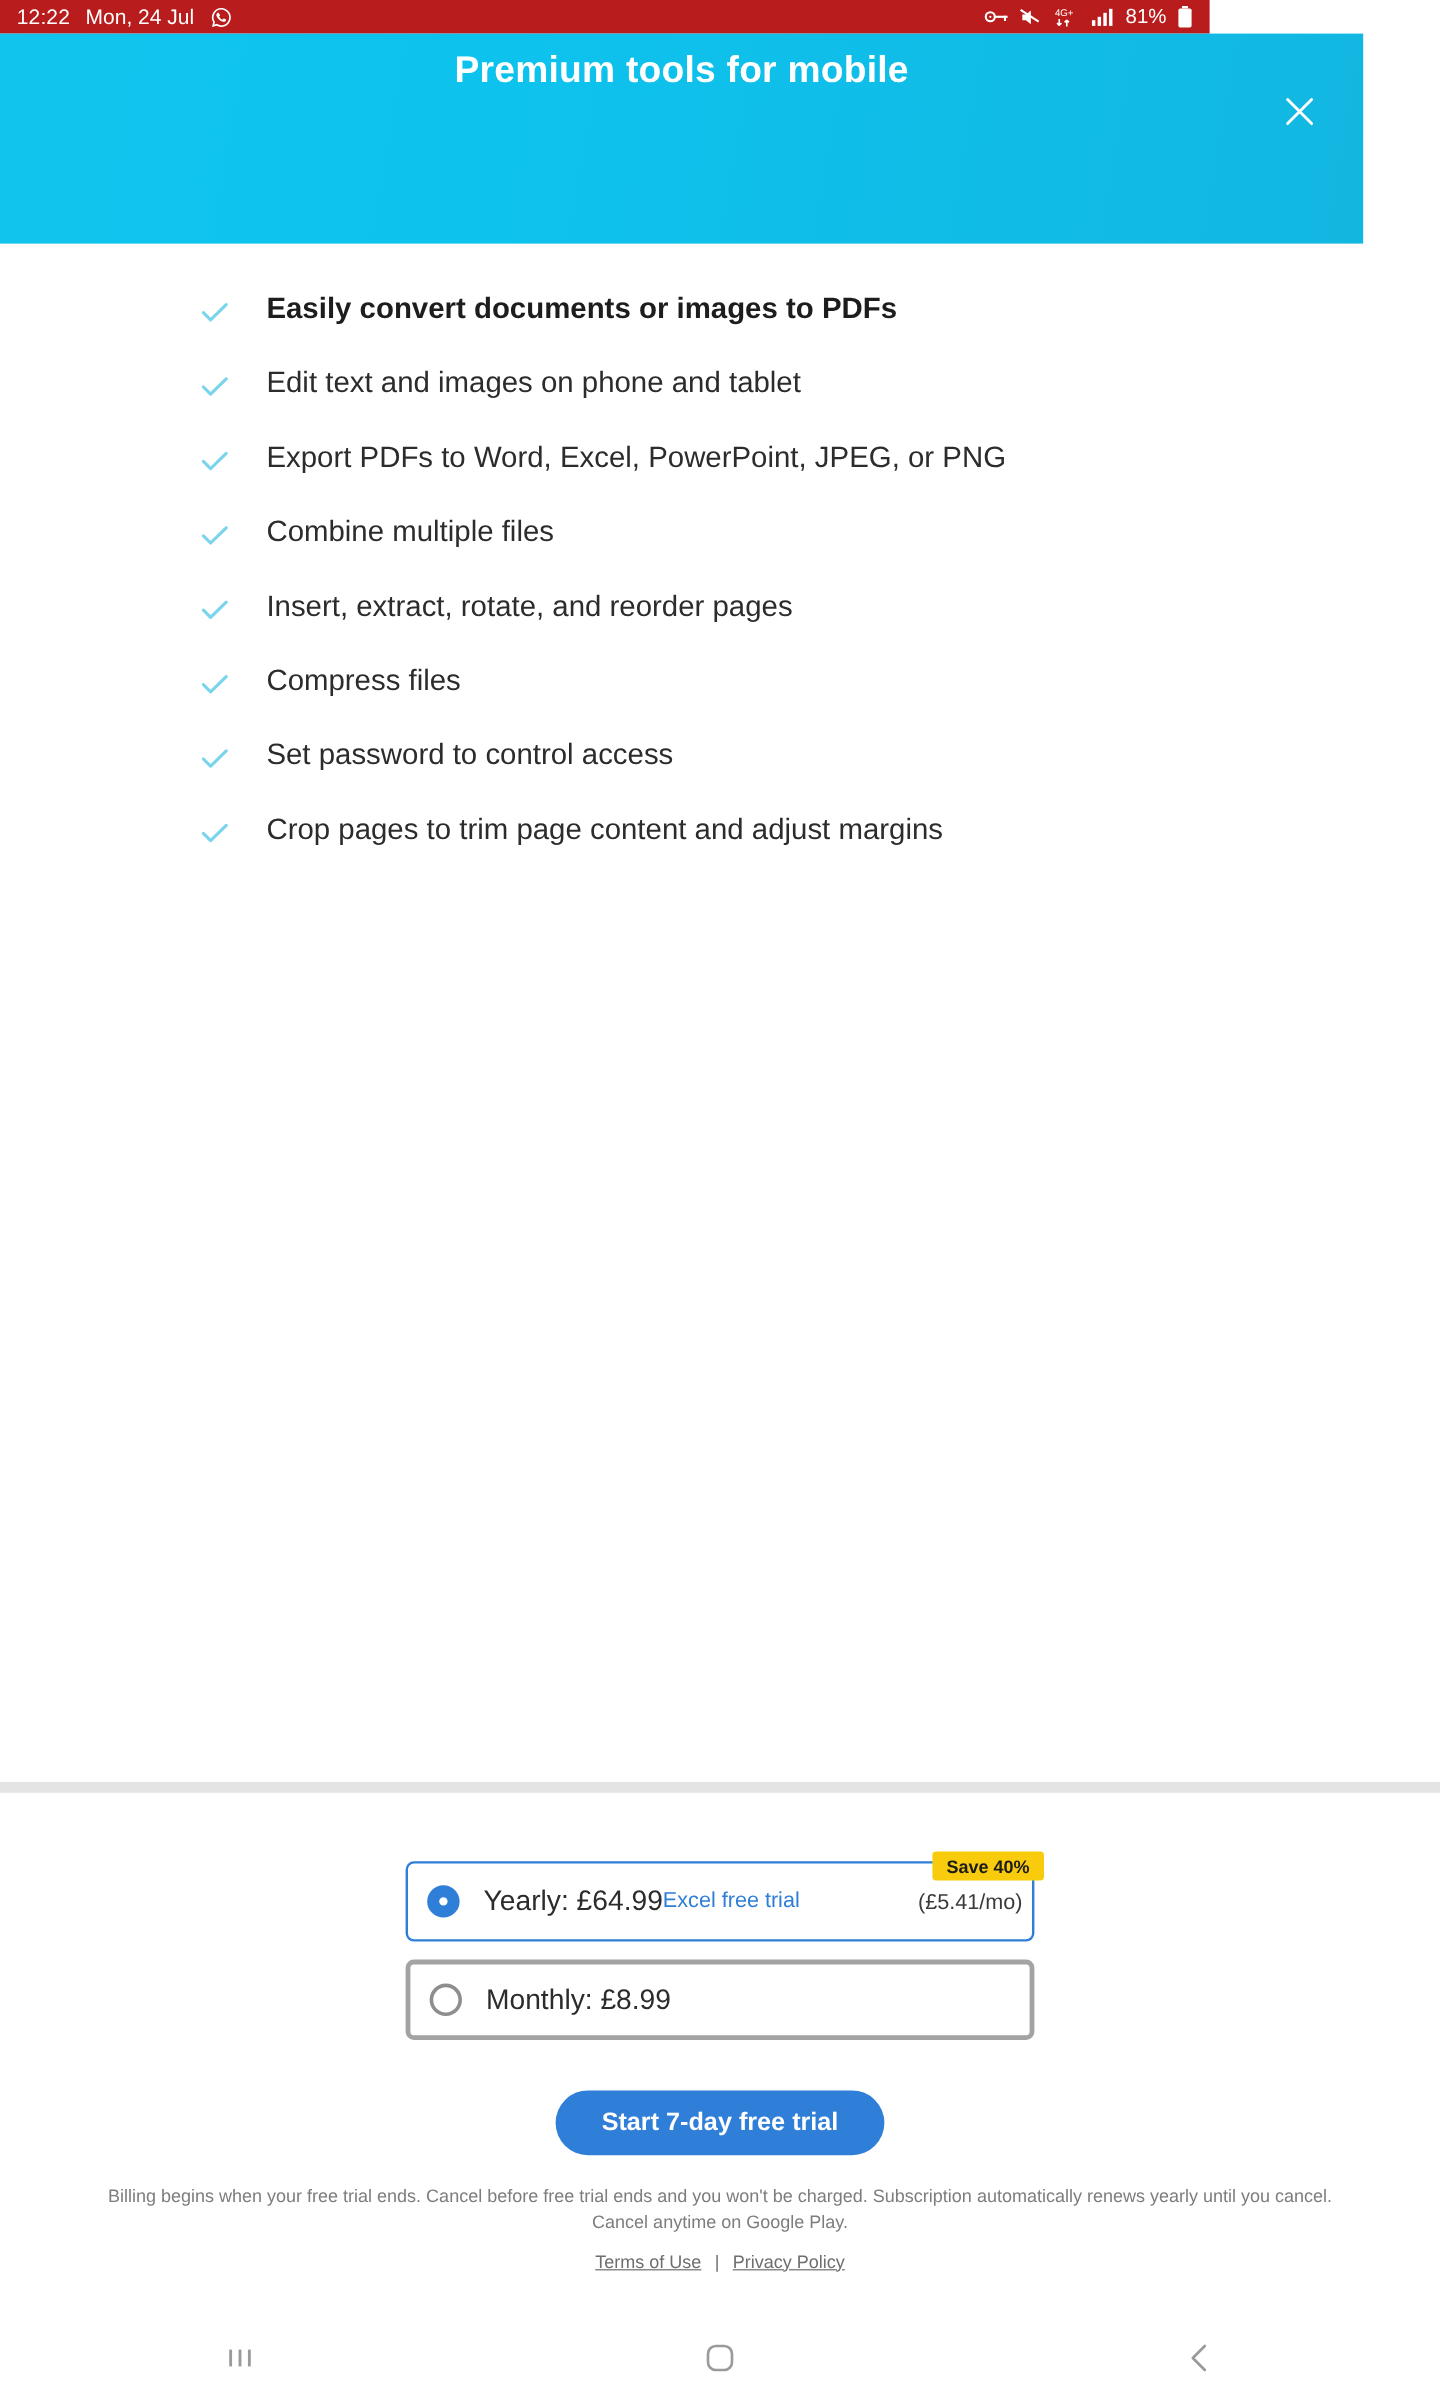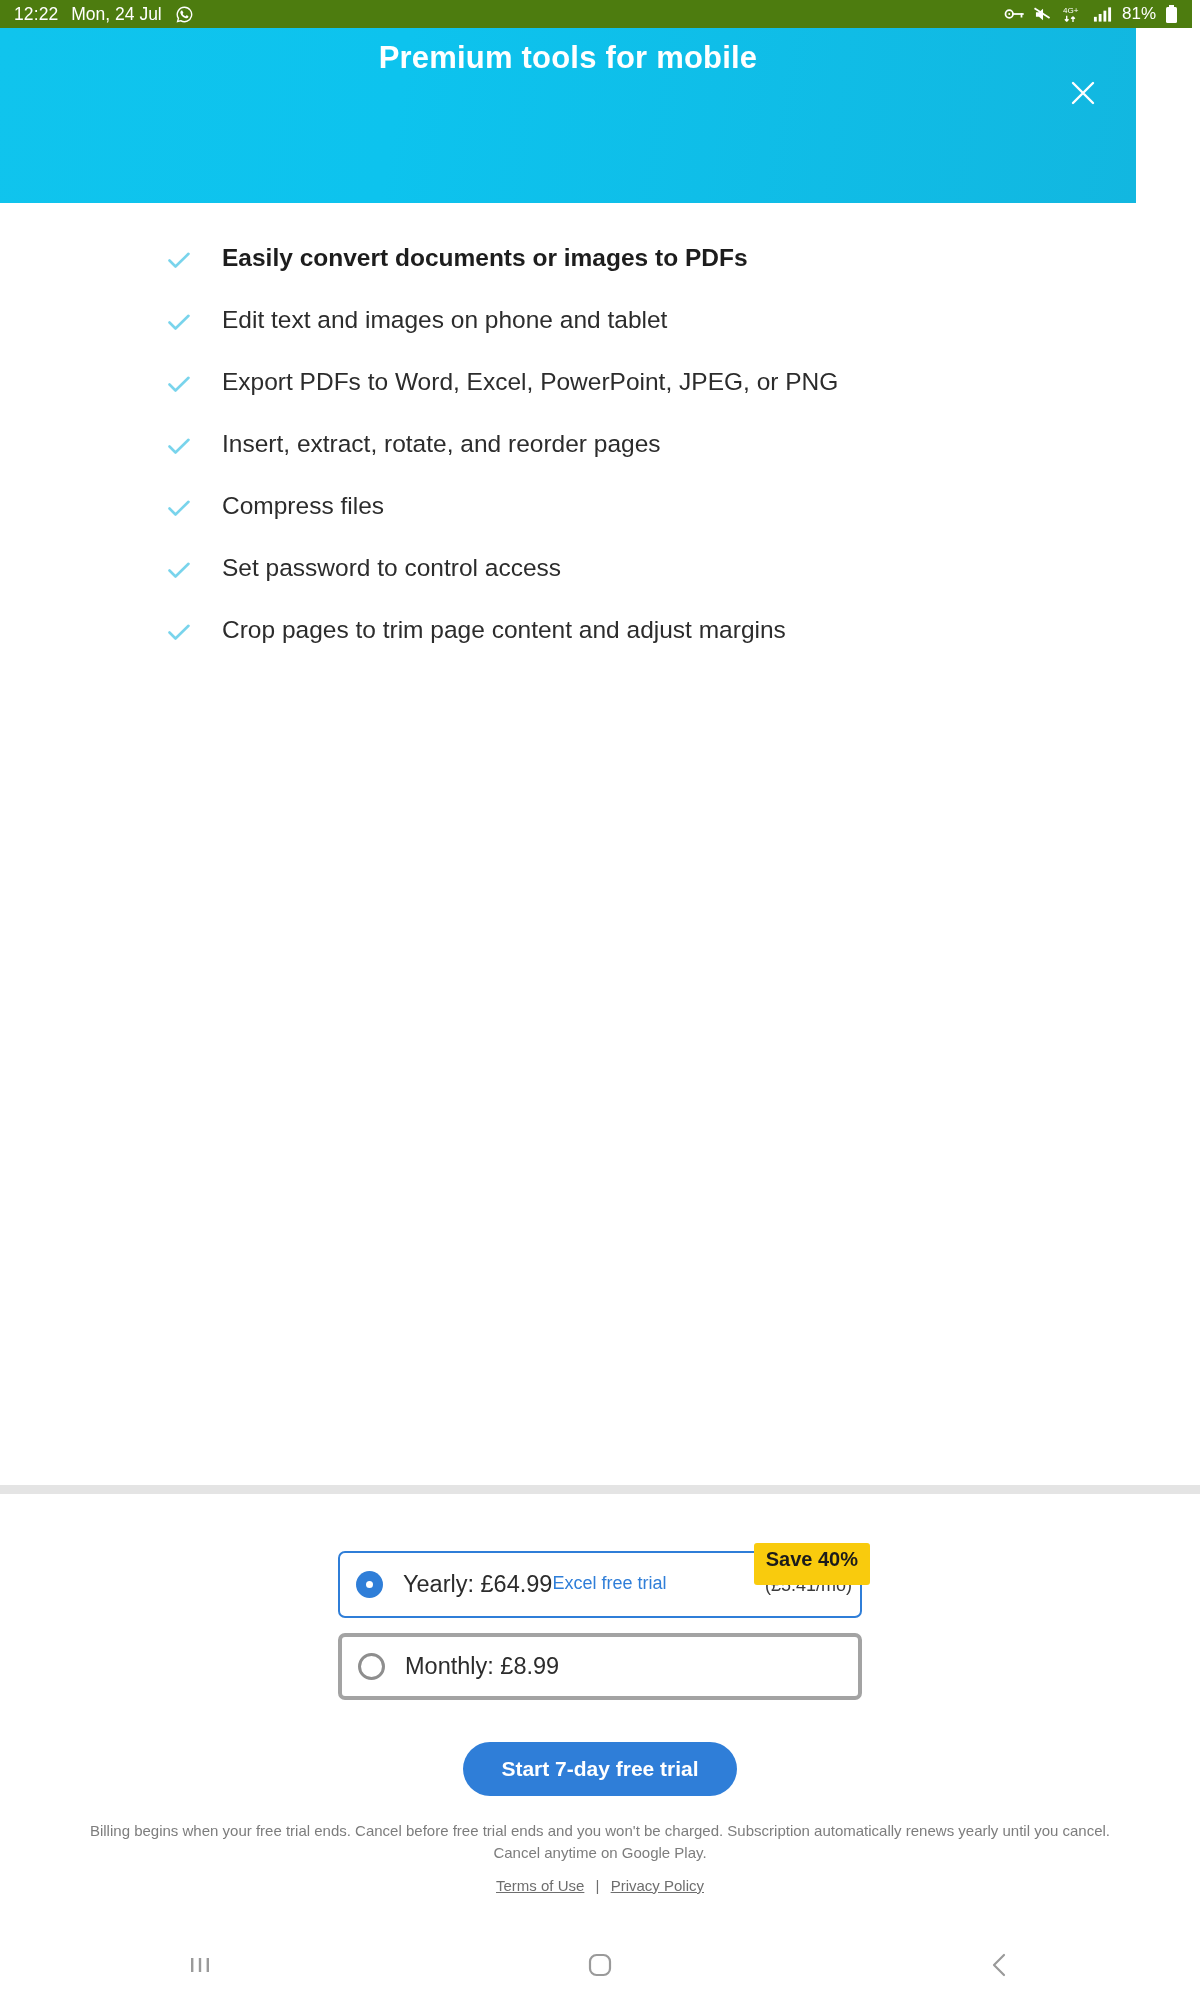--- a/index.html
+++ b/index.html
@@ -6,22 +6,22 @@
   html, body {
     width:1200px; height:2000px;
     font-family:"Liberation Sans", sans-serif;
     background:#ffffff;
     overflow:hidden;
   }
   #screen { position:relative; width:1200px; height:2000px; background:#fff; }
 
   
   .statusbar{
-    position:absolute; top:0; left:0; width:1192px; height:28px;
-    background:#4d7c0f; color:#fff;
+    position:absolute; top:0; left:0; width:1008px; height:28px;
+    background:#b91c1c; color:#fff;
     display:flex; align-items:center; justify-content:space-between;
     padding:0 14px; font-size:17px;
   }
   .sb-left{ display:flex; align-items:center; gap:13px; }
   .sb-time{ font-size:17.5px; letter-spacing:.1px; }
   .sb-date{ font-size:17.5px; }
   .sb-right{ display:flex; align-items:center; gap:9px; }
   .sb-battery-text{ font-size:17px; margin-left:1px; }
   .icn{ display:inline-block; line-height:0; }
 
@@ -64,22 +64,22 @@
 
   
   .pricing{
     position:absolute; left:0; top:1494px; width:1200px;
   }
   .plan-wrap{ position:relative; width:524px; margin:0 auto; }
 
   .badge{
     position:absolute; right:-8px; top:-8px;
     background:#f9cb0d; color:#1b1b1b;
-    font-size:20px; font-weight:bold;
-    padding:5px 12px 14px 12px;
+    font-size:15px; font-weight:bold;
+    padding:5px 12px 2px 12px;
     border-radius:3px;
     z-index:4;
   }
 
   .plan{
     position:relative; width:524px; height:67px;
     border:4px solid #a3a3a3; border-radius:7px;
     background:#fff; display:flex; align-items:center;
     padding-left:16px; margin-top:57px;
   }
@@ -218,20 +218,28 @@
 
     <div class="feature-row">
       <span class="check">
         <svg width="22" height="17" viewBox="0 0 22 17">
             <path d="M1.5 8.5 L7.5 14.5 L20.5 1.8" stroke="#79d4ec" stroke-width="2.6" fill="none" stroke-linecap="round" stroke-linejoin="round"></path>
           </svg>
       </span>
       <span class="feature-text">Export PDFs to Word, Excel, PowerPoint, JPEG, or PNG</span>
     </div>
 
+    <div class="feature-row">
+      <span class="check">
+        <svg width="22" height="17" viewBox="0 0 22 17">
+            <path d="M1.5 8.5 L7.5 14.5 L20.5 1.8" stroke="#79d4ec" stroke-width="2.6" fill="none" stroke-linecap="round" stroke-linejoin="round"></path>
+          </svg>
+      </span>
+      <span class="feature-text">Combine multiple files</span>
+    </div>
 
     <div class="feature-row">
       <span class="check">
         <svg width="22" height="17" viewBox="0 0 22 17">
             <path d="M1.5 8.5 L7.5 14.5 L20.5 1.8" stroke="#79d4ec" stroke-width="2.6" fill="none" stroke-linecap="round" stroke-linejoin="round"></path>
           </svg>
       </span>
       <span class="feature-text">Insert, extract, rotate, and reorder pages</span>
     </div>
 

